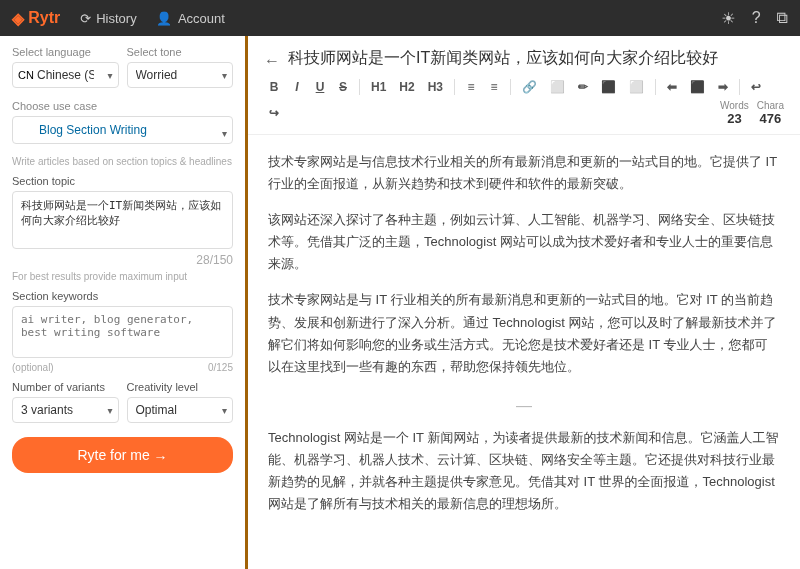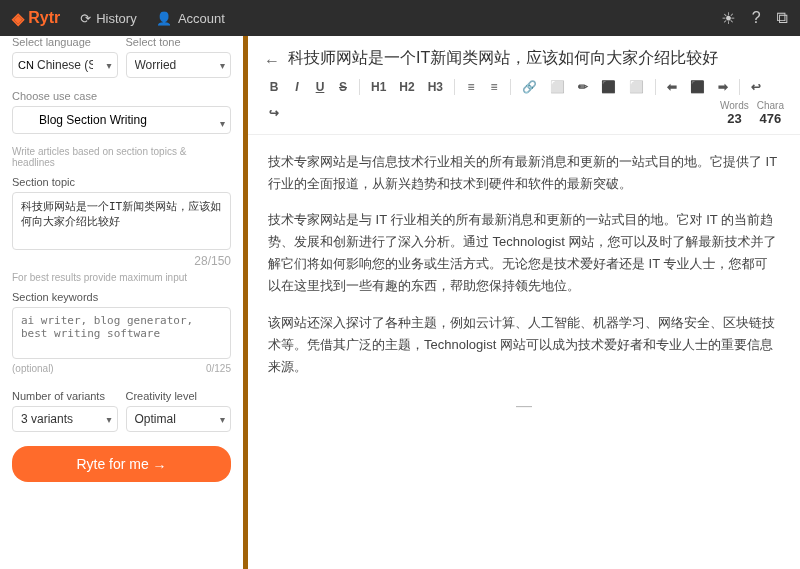--- a/index.html
+++ b/index.html
@@ -47,22 +47,22 @@
     
     .main-layout {
       display: flex;
       height: calc(569px - 36px);
     }
 
     
     .sidebar {
       width: 248px;
       background: #fff;
-      border-right: 5px solid #a16207;
-      padding: 0 12px;
+      border-right: 3px solid #a16207;
+      padding: 10px 12px;
       overflow-y: auto;
       flex-shrink: 0;
     }
 
     .lang-tone-row {
       display: flex;
       gap: 8px;
       margin-bottom: 12px;
     }
     .lang-tone-col { flex: 1; }
@@ -181,21 +181,21 @@
       color: #333;
     }
     .optional-text {
       font-size: 10px;
       color: #aaa;
     }
     .kw-count {
       text-align: right;
       font-size: 10px;
       color: #aaa;
-      margin-bottom: 8px;
+      margin-bottom: 0;
     }
 
     .variants-creativity-row {
       display: flex;
       gap: 8px;
       margin-bottom: 14px;
     }
     .vc-col { flex: 1; }
     .vc-col label {
       font-size: 11px;
@@ -355,21 +355,21 @@
           </select>
           <span class="chevron-icon">▾</span>
         </div>
       </div>
     </div>
 
     
     <div class="use-case-label">Choose use case</div>
     <div class="use-case-wrapper">
       <span class="use-case-icon">≡</span>
-      <select class="use-case-select" style="width:100%;padding:6px 24px 6px 26px;border:1px solid #ddd;border-radius:4px;font-size:12px;color:#000000;appearance:none;cursor:pointer;">
+      <select class="use-case-select" style="width:100%;padding:6px 24px 6px 26px;border:1px solid #ddd;border-radius:4px;font-size:12px;color:#0369a1;appearance:none;cursor:pointer;">
         <option>Blog Section Writing</option>
         <option>Blog Post</option>
         <option>Email</option>
       </select>
       <span class="chevron-icon">▾</span>
     </div>
     <div class="use-case-desc">Write articles based on section topics &amp; headlines</div>
 
     
     <span class="section-label">Section topic</span>
@@ -460,19 +460,20 @@
           <div class="word-count-box">
             <span>Chara</span><br>
             <span class="num">476</span>
           </div>
         </div>
       </div>
     </div>
 
     <div class="content-body">
       <p>技术专家网站是与信息技术行业相关的所有最新消息和更新的一站式目的地。它提供了 IT 行业的全面报道，从新兴趋势和技术到硬件和软件的最新突破。</p>
+      <p>该网站还深入探讨了各种主题，例如云计算、人工智能、机器学习、网络安全、区块链技术等。凭借其广泛的主题，Technologist 网站可以成为技术爱好者和专业人士的重要信息来源。</p>
       <p>技术专家网站是与 IT 行业相关的所有最新消息和更新的一站式目的地。它对 IT 的当前趋势、发展和创新进行了深入分析。通过 Technologist 网站，您可以及时了解最新技术并了解它们将如何影响您的业务或生活方式。无论您是技术爱好者还是 IT 专业人士，您都可以在这里找到一些有趣的东西，帮助您保持领先地位。</p>
-      <p>该网站还深入探讨了各种主题，例如云计算、人工智能、机器学习、网络安全、区块链技术等。凭借其广泛的主题，Technologist 网站可以成为技术爱好者和专业人士的重要信息来源。</p>
       <div class="divider-line">—</div>
+      <p>Technologist 网站是一个 IT 新闻网站，为读者提供最新的技术新闻和信息。它涵盖人工智能、机器学习、机器人技术、云计算、区块链、网络安全等主题。它还提供对科技行业最新趋势的见解，并就各种主题提供专家意见。凭借其对 IT 世界的全面报道，Technologist 网站是了解所有与技术相关的最新信息的理想场所。</p>
     </div>
 
   </main>
 </div>
 
 </body></html>

